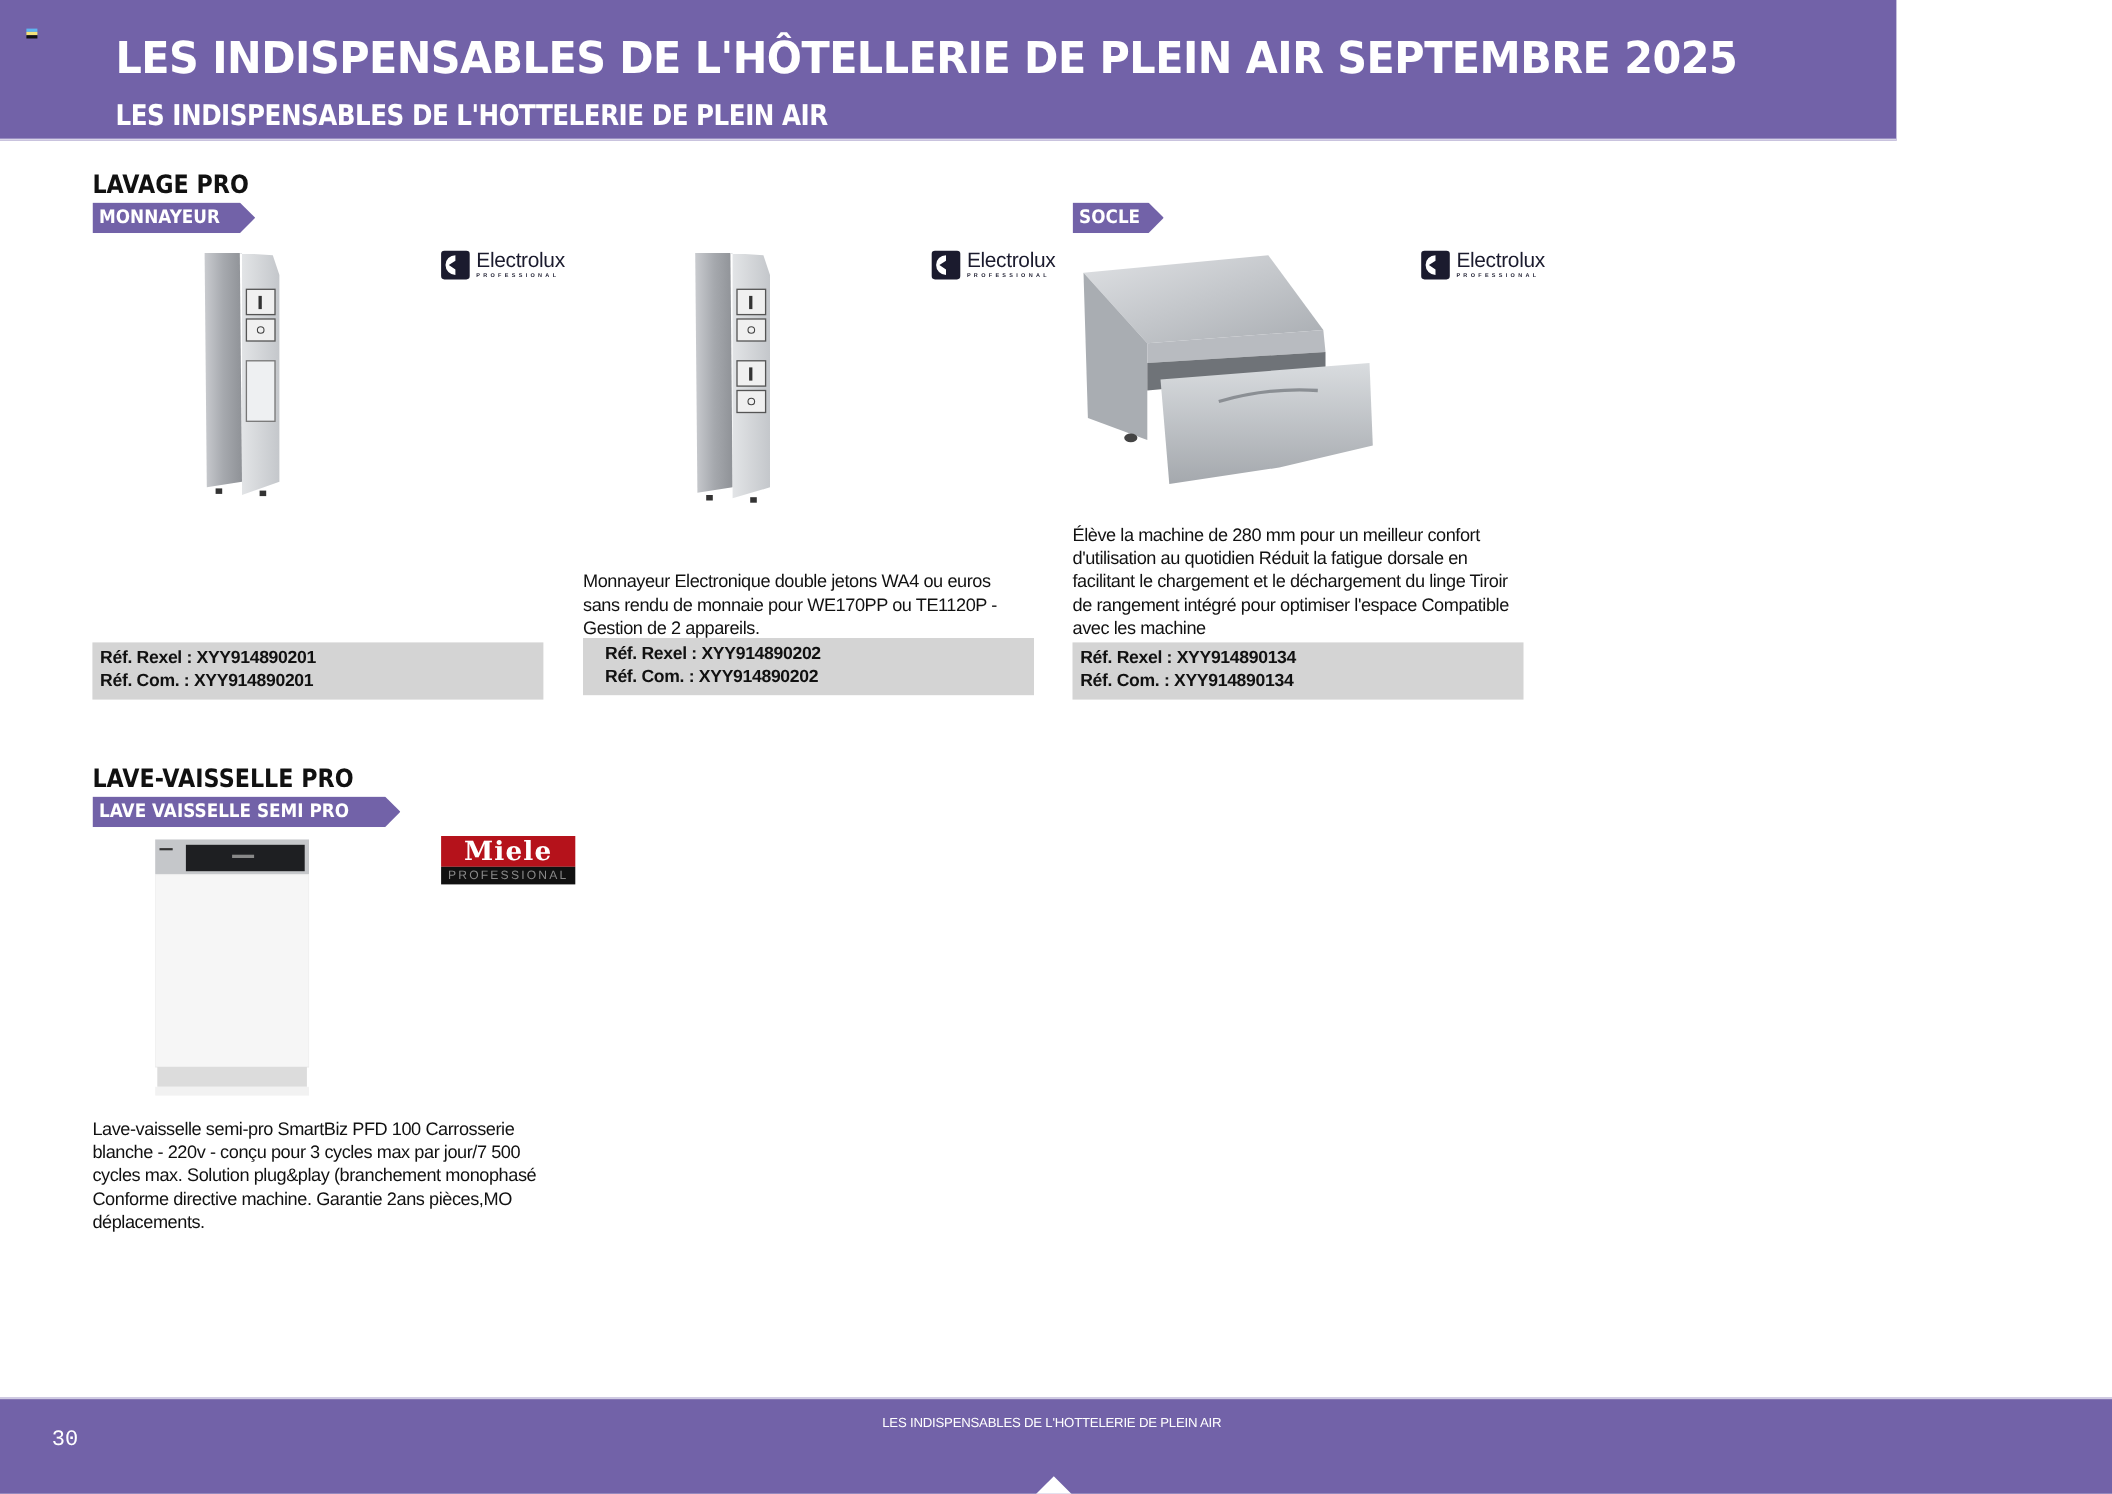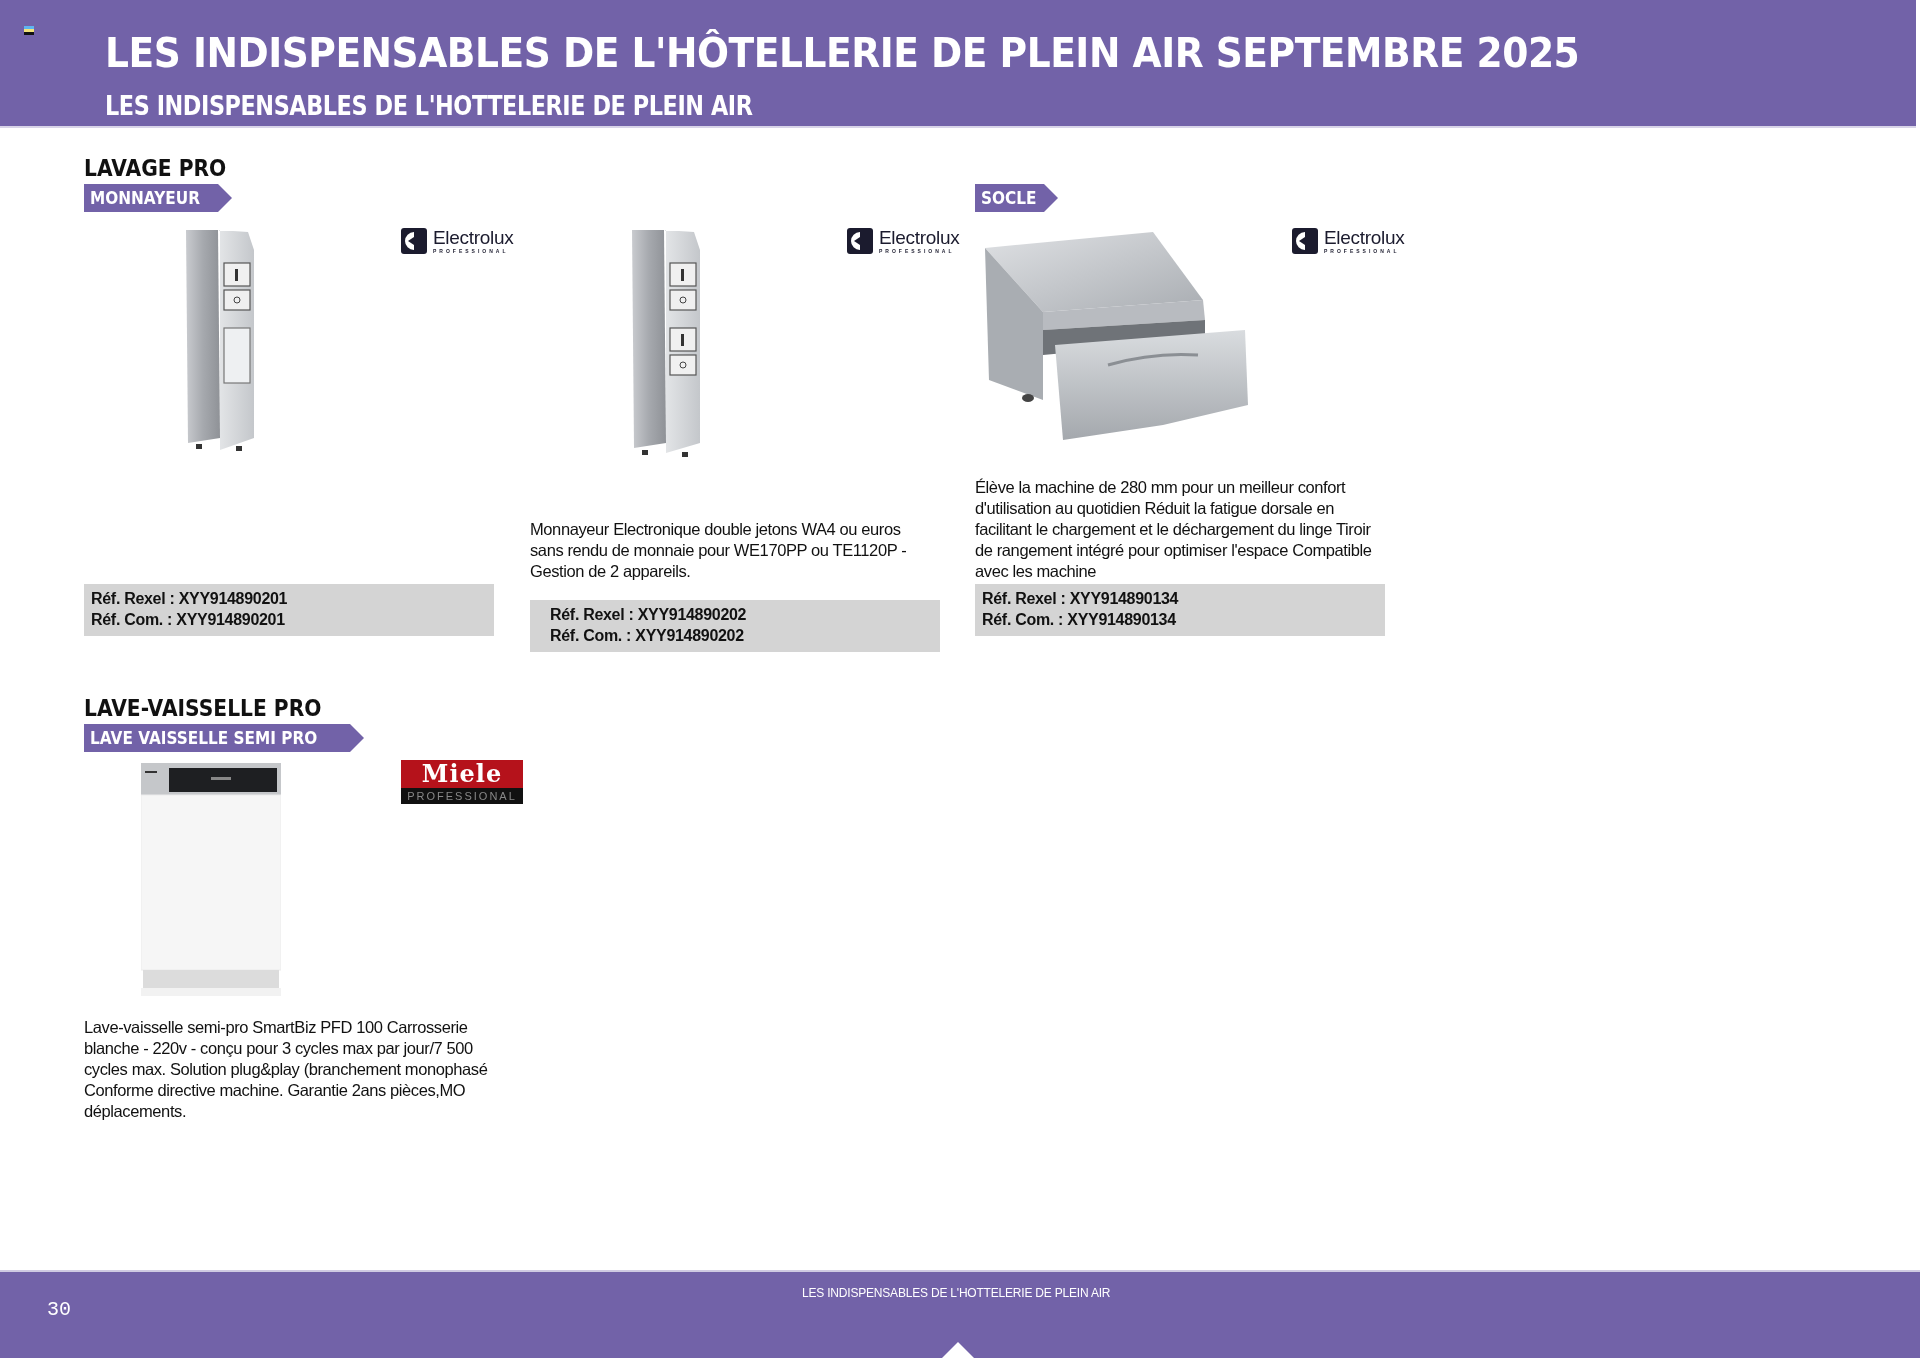--- a/index.html
+++ b/index.html
@@ -1,21 +1,21 @@
 <!DOCTYPE html>
 <html><head>
 <meta charset="utf-8">
 <style>
   html, body { margin:0; padding:0; }
   body {
     width:1920px; height:1358px; position:relative; overflow:hidden;
     background:#ffffff; font-family:"Liberation Sans", sans-serif; color:#111;
   }
   .header {
-    position:absolute; left:0; top:0; width:1916px; height:126px;
+    position:absolute; left:0; top:0; width:1724px; height:126px;
     background:#7262a8;
     border-bottom:2px solid #d8d4e8;
   }
   .logo-mark { position:absolute; left:24px; top:26px; width:10px; height:9px; }
   .logo-mark span { display:block; height:3px; }
   .h-title {
     position:absolute; left:105px; top:30px; margin:0;
     font-family:"DejaVu Sans", sans-serif; font-weight:bold; font-size:40px;
     letter-spacing:-0.5px; color:#ffffff; white-space:nowrap;
     transform:scaleX(0.94); transform-origin:left;
@@ -176,21 +176,21 @@
       <svg width="26" height="26" viewBox="0 0 26 26">
           <path d="M13 4 A9 9 0 1 0 13 22 L13 17 L7 13 L13 9 Z" fill="#fff"></path>
         </svg>
     </div>
     <div class="elx-text">
       <span class="elx-name">Electrolux</span>
       <span class="elx-pro">PROFESSIONAL</span>
     </div>
   </div>
   <p class="desc" style="top:299px; width:400px;">Monnayeur Electronique double jetons WA4 ou euros sans rendu de monnaie pour WE170PP ou TE1120P - Gestion de 2 appareils.</p>
-  <div class="refs" style="top:380px;padding-left:20px;">
+  <div class="refs" style="top:360px;padding-left:20px;">
     <div>Réf. Rexel : XYY914890202</div>
     <div>Réf. Com. : XYY914890202</div>
   </div>
 </div>
 
 <div class="product" style="left:975px; top:220px; height:420px;">
   <div class="p-image" style="left:8px; top:10px;">
     <svg width="270" height="225" viewBox="0 0 270 225">
       <defs>
         <linearGradient id="gs" x1="0" x2="1" y1="0" y2="1">

